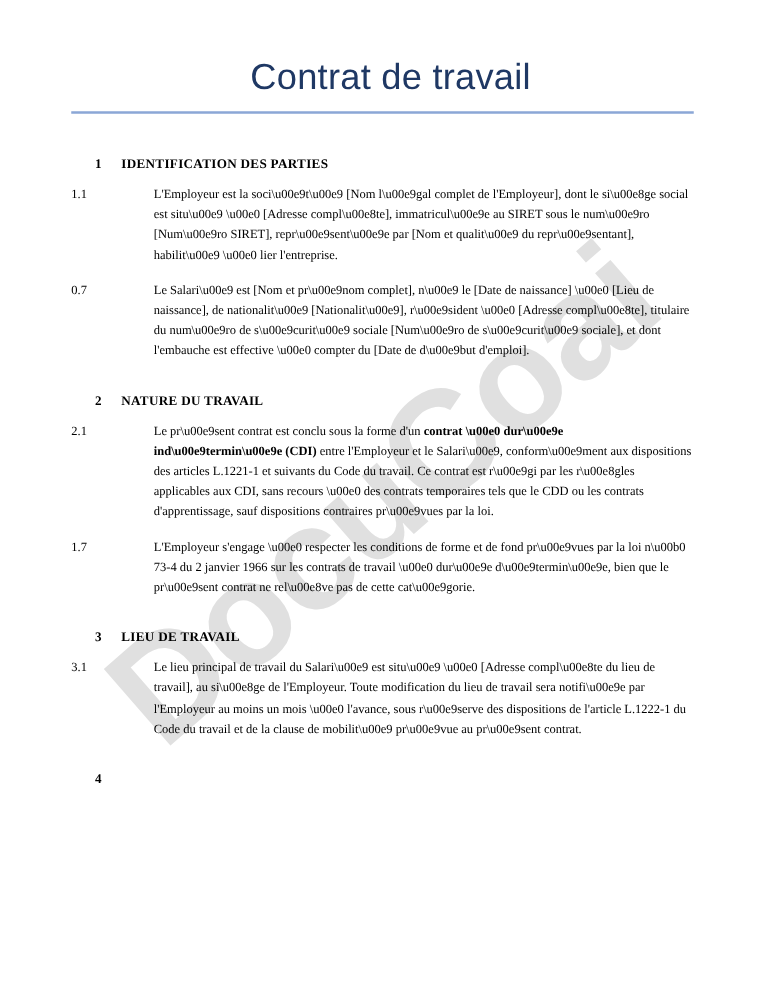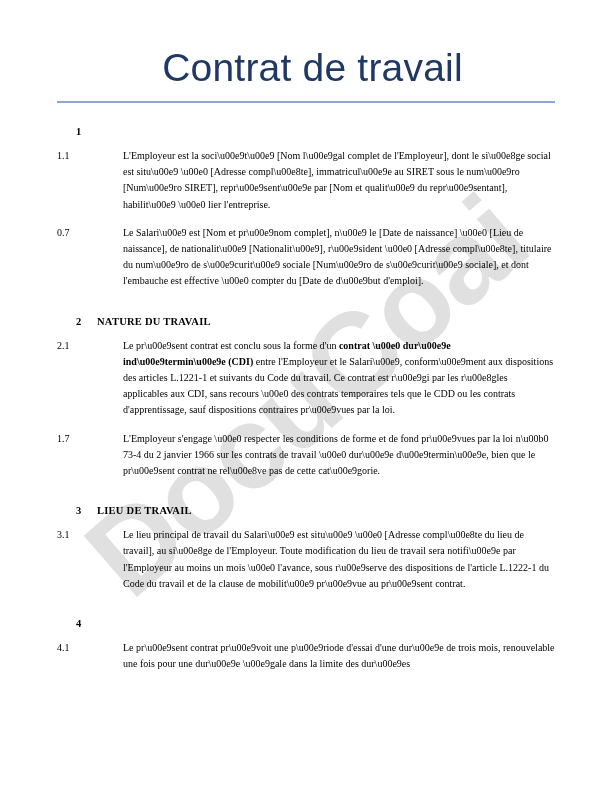--- a/index.html
+++ b/index.html
@@ -36,21 +36,21 @@
   
   .title-block {
     position: absolute;
     left: 0;
     top: 46px;
     width: 612px;
     z-index: 2;
   }
   .doc-title {
     font-family: "Liberation Sans", "DejaVu Sans", sans-serif;
-    font-size: 39px;
+    font-size: 29px;
     font-weight: 400;
     color: #1f3864;
     text-align: center;
     letter-spacing: 0.2px;
     line-height: 1.15;
     margin: 0;
     padding-left: 13px;
   }
   .title-rule {
     margin: 10px auto 0 auto;
@@ -134,20 +134,21 @@
   <div class="title-block">
     <h1 class="doc-title">Contrat de travail</h1>
     <div class="title-rule"></div>
   </div>
 
   <div class="content">
 
     <div class="section">
       <div class="section-heading">
         <span class="num">1</span>
+        <span class="label">IDENTIFICATION DES PARTIES</span>
       </div>
       <div class="clause">
         <span class="num">1.1</span>
         <span class="text">L'Employeur est la soci\u00e9t\u00e9 [Nom l\u00e9gal complet de l'Employeur], dont le si\u00e8ge social est situ\u00e9 \u00e0 [Adresse compl\u00e8te], immatricul\u00e9e au SIRET sous le num\u00e9ro [Num\u00e9ro SIRET], repr\u00e9sent\u00e9e par [Nom et qualit\u00e9 du repr\u00e9sentant], habilit\u00e9 \u00e0 lier l'entreprise.</span>
       </div>
       <div class="clause">
         <span class="num">0.7</span>
         <span class="text">Le Salari\u00e9 est [Nom et pr\u00e9nom complet], n\u00e9 le [Date de naissance] \u00e0 [Lieu de naissance], de nationalit\u00e9 [Nationalit\u00e9], r\u00e9sident \u00e0 [Adresse compl\u00e8te], titulaire du num\u00e9ro de s\u00e9curit\u00e9 sociale [Num\u00e9ro de s\u00e9curit\u00e9 sociale], et dont l'embauche est effective \u00e0 compter du [Date de d\u00e9but d'emploi].</span>
       </div>
     </div>
@@ -181,20 +182,16 @@
         <span class="text">Le lieu principal de travail du Salari\u00e9 est situ\u00e9 \u00e0 [Adresse compl\u00e8te du lieu de travail], au si\u00e8ge de l'Employeur. Toute modification du lieu de travail sera notifi\u00e9e par l'Employeur au moins un mois \u00e0 l'avance, sous r\u00e9serve des dispositions de l'article L.1222-1 du Code du travail et de la clause de mobilit\u00e9 pr\u00e9vue au pr\u00e9sent contrat.</span>
       </div>
     </div>
 
     <div class="gap-before-heading"></div>
 
     <div class="section">
       <div class="section-heading">
         <span class="num">4</span>
       </div>
-      <div class="clause">
-        <span class="num">4.1</span>
-        <span class="text">Le pr\u00e9sent contrat pr\u00e9voit une p\u00e9riode d'essai d'une dur\u00e9e de trois mois, renouvelable une fois pour une dur\u00e9e \u00e9gale dans la limite des dur\u00e9es</span>
-      </div>
     </div>
 
   </div>
 </div>
 
 </body></html>

